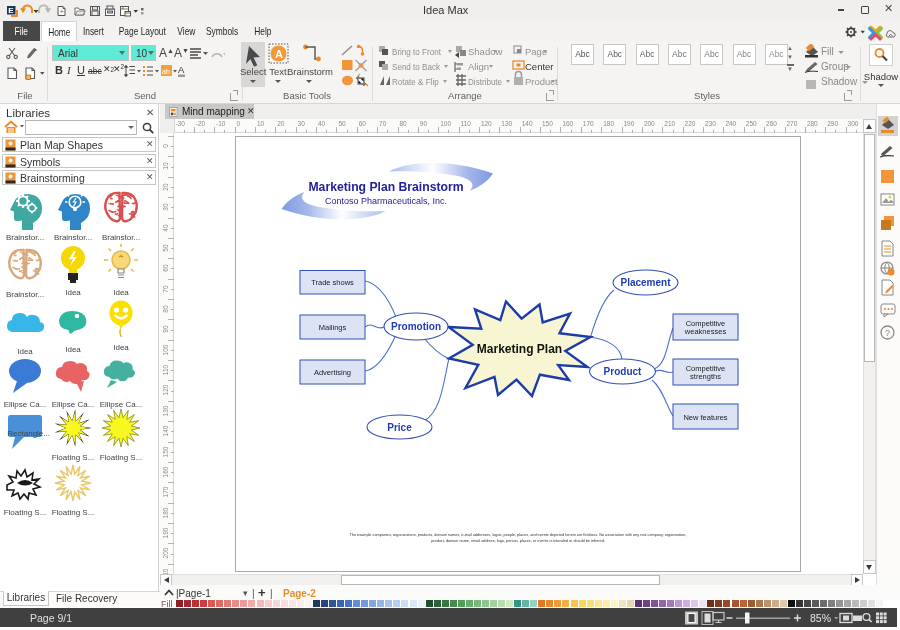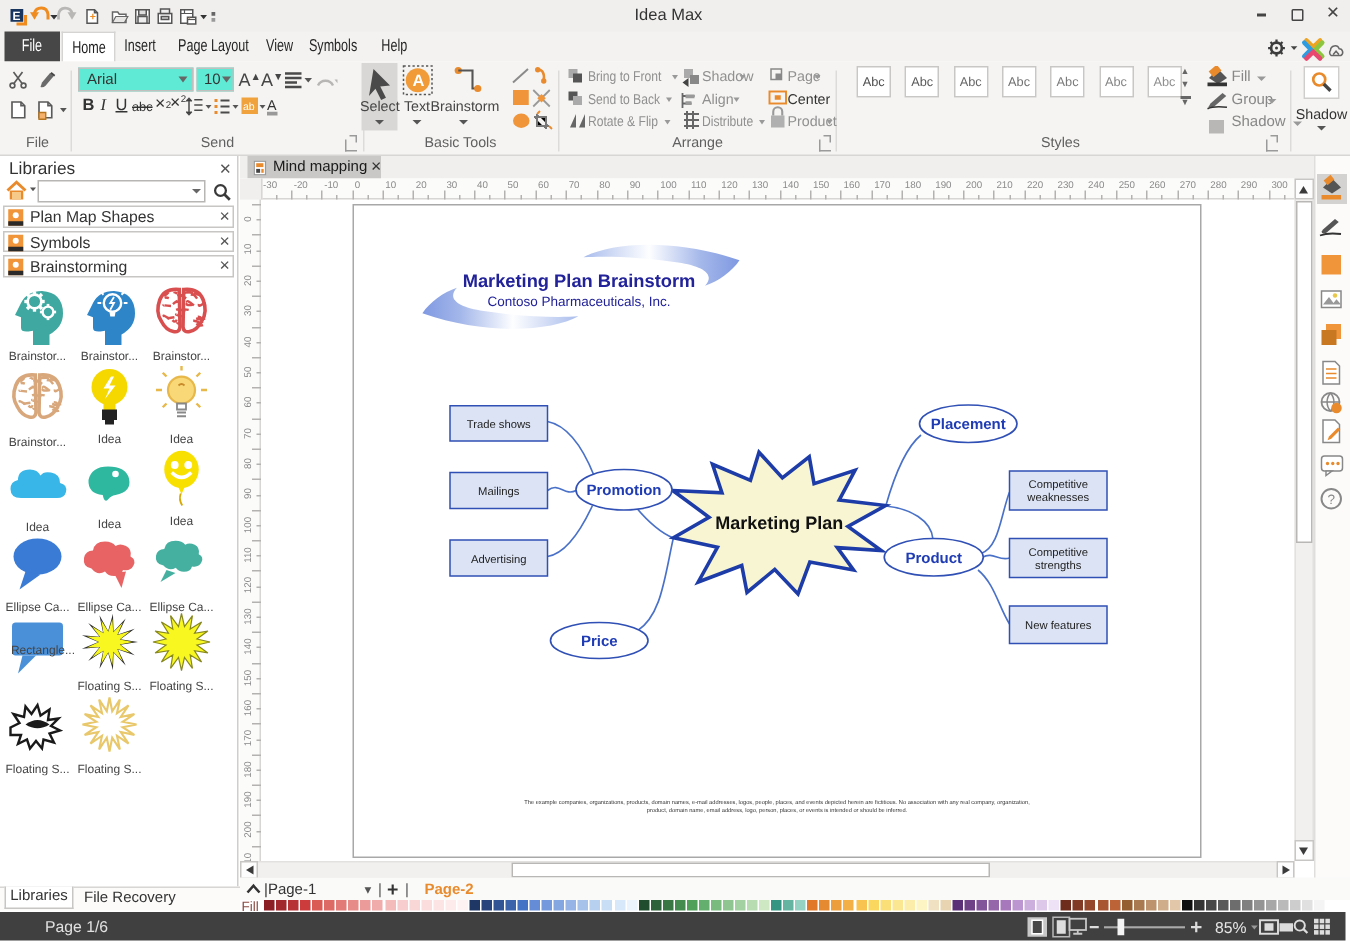--- a/index.html
+++ b/index.html
@@ -906,21 +906,21 @@
 <div class="pal" style="left:812.0px;top:600px;background:rgb(90, 90, 90);"></div>
 <div class="pal" style="left:820.0px;top:600px;background:rgb(109, 109, 109);"></div>
 <div class="pal" style="left:828.1px;top:600px;background:rgb(128, 128, 128);"></div>
 <div class="pal" style="left:836.1px;top:600px;background:rgb(148, 148, 148);"></div>
 <div class="pal" style="left:844.2px;top:600px;background:rgb(167, 167, 167);"></div>
 <div class="pal" style="left:852.2px;top:600px;background:rgb(186, 186, 186);"></div>
 <div class="pal" style="left:860.3px;top:600px;background:rgb(205, 205, 205);"></div>
 <div class="pal" style="left:868.3px;top:600px;background:rgb(224, 224, 224);"></div>
 <div class="pal" style="left:876.4px;top:600px;background:rgb(244, 244, 244);"></div>
 <div class="abs" id="statusbar"></div>
-<div class="abs" style="left:30px;top:612px;font-size:10.5px;color:#e0e0e0;">Page 1/6</div>
+<div class="abs" style="left:30px;top:612px;font-size:10.5px;color:#e0e0e0;">Page 9/1</div>
 <svg class="abs" style="left:682px;top:610px" width="215" height="17" viewBox="0 0 215 17">
 <g>
 <rect x="3" y="1.5" width="13" height="13" fill="#c8c8c8"></rect>
         <rect x="6" y="3.5" width="7" height="9" fill="#484848" stroke="#fff"></rect>
 <rect x="20" y="1.5" width="11" height="13" fill="none" stroke="#b8b8b8"></rect>
         <rect x="22.5" y="3.5" width="6" height="9" fill="#ddd"></rect>
 <rect x="31" y="2.5" width="11" height="7.5" fill="none" stroke="#c8c8c8" stroke-width="1.2"></rect>
         <path d="M36.5 10 v2.5 M33.5 12.5 h6" stroke="#c8c8c8" stroke-width="1.2"></path>
 <path d="M44.5 8 h6" stroke="#ddd" stroke-width="1.5"></path>
 <rect x="54" y="7.5" width="54" height="1.4" fill="#aaa"></rect>

